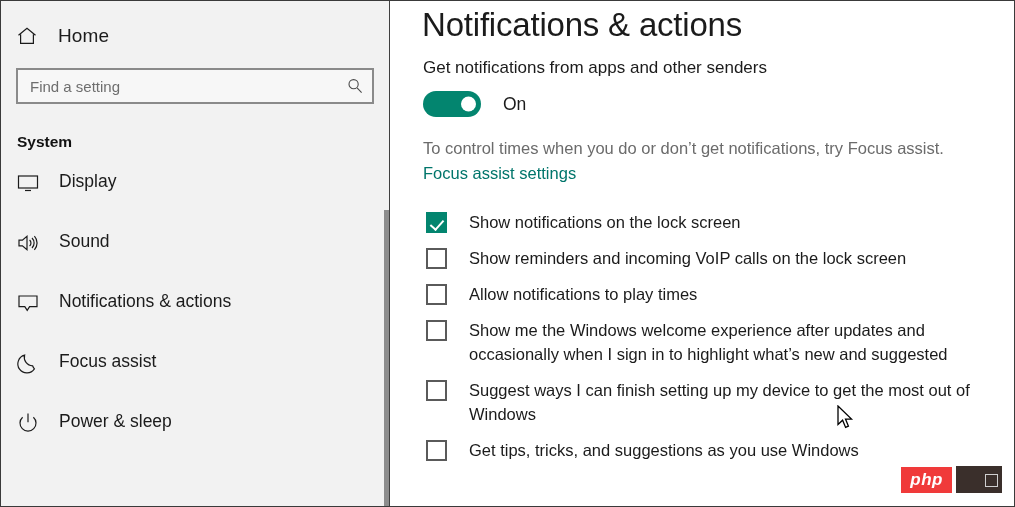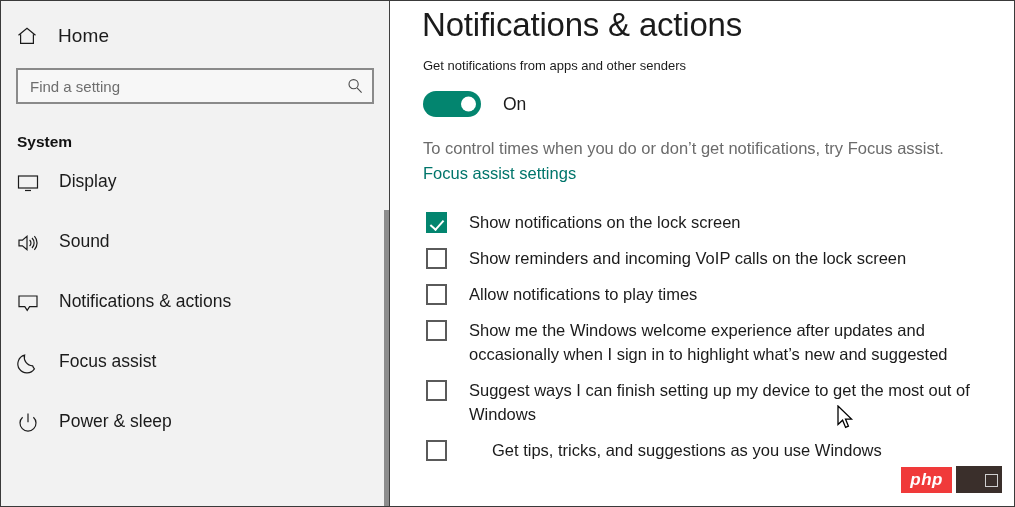--- a/index.html
+++ b/index.html
@@ -151,21 +151,21 @@
     font-weight: normal;
     color: #1b1b1b;
     letter-spacing: -0.2px;
     white-space: nowrap;
   }
 
   .subhead {
     position: absolute;
     left: 33px;
     top: 57px;
-    font-size: 13px;
+    font-size: 17px;
     color: #1b1b1b;
     white-space: nowrap;
   }
 
   .toggle-row {
     position: absolute;
     left: 33px;
     top: 90px;
     display: flex;
     align-items: center;
@@ -219,21 +219,21 @@
     left: 36px;
     top: 209px;
     right: 18px;
   }
   .check-row {
     display: flex;
     align-items: flex-start;
     margin-bottom: 12px;
     cursor: default;
   }
-  .check-row:last-child { margin-bottom: 0; gap: 23px; }
+  .check-row:last-child { margin-bottom: 0; }
 
   .cbox {
     flex: 0 0 21px;
     width: 21px;
     height: 21px;
     border: 2px solid #5a5a5a;
     background: #ffffff;
     margin-top: 2px;
     position: relative;
     cursor: pointer;

